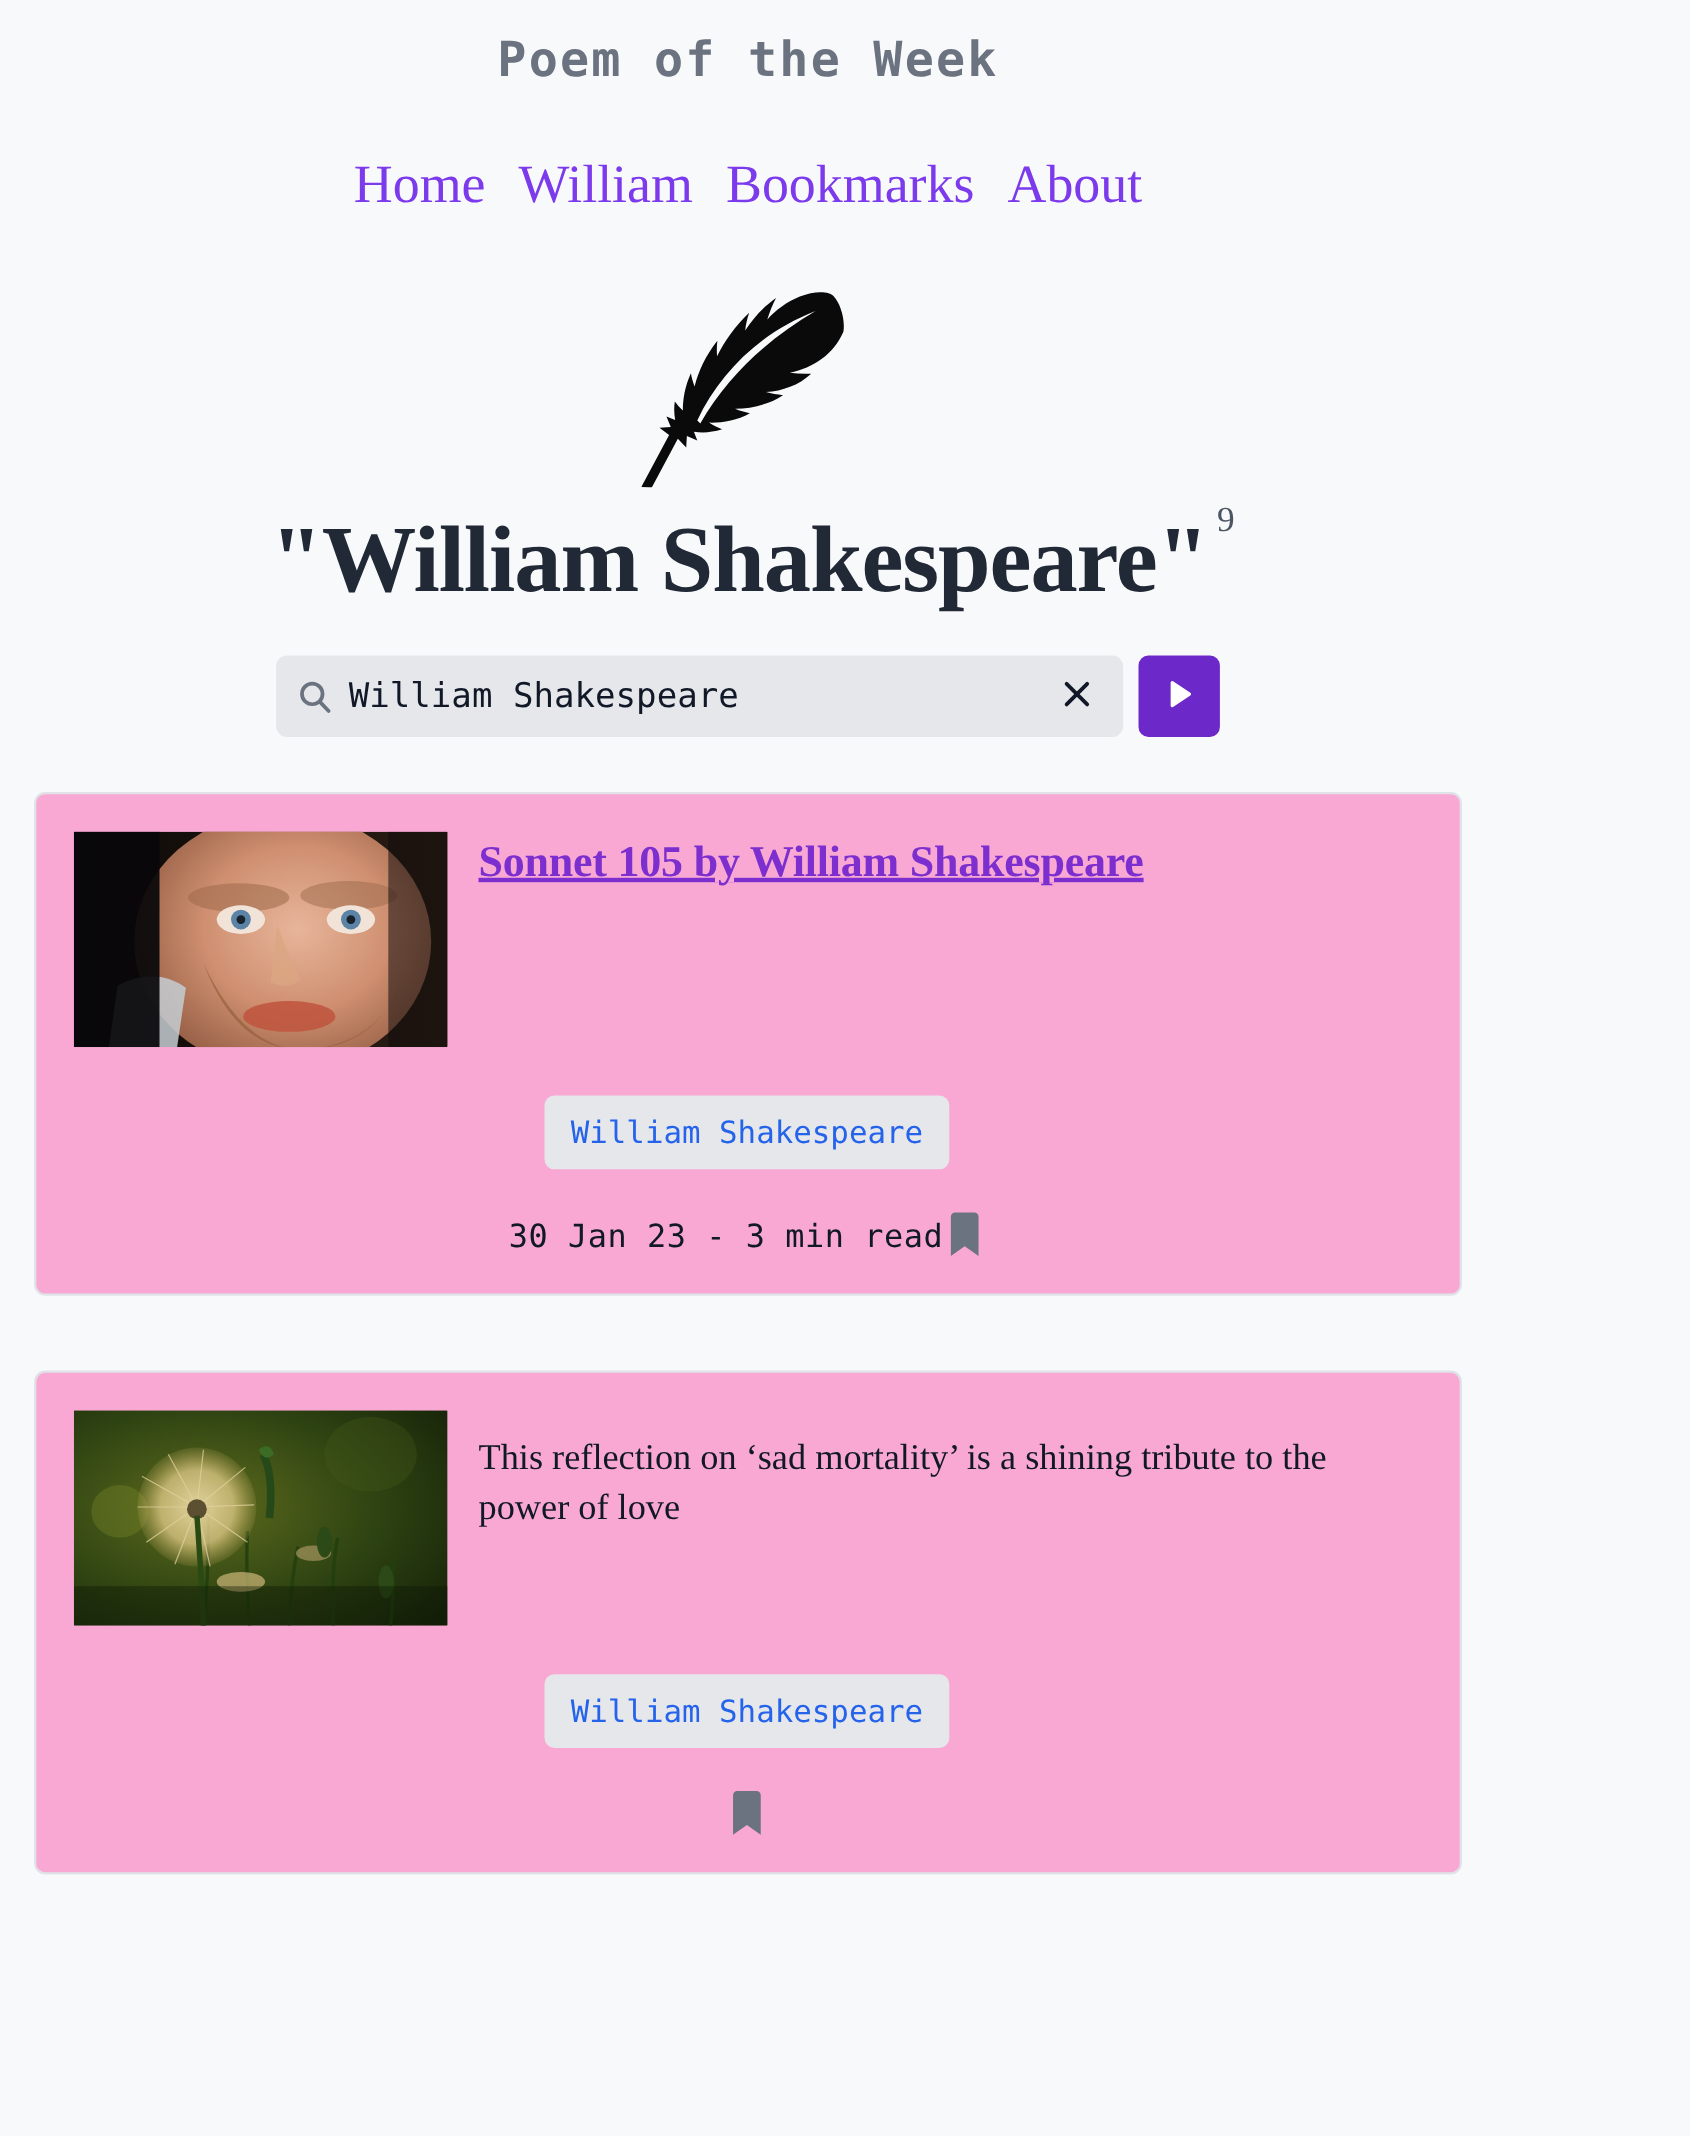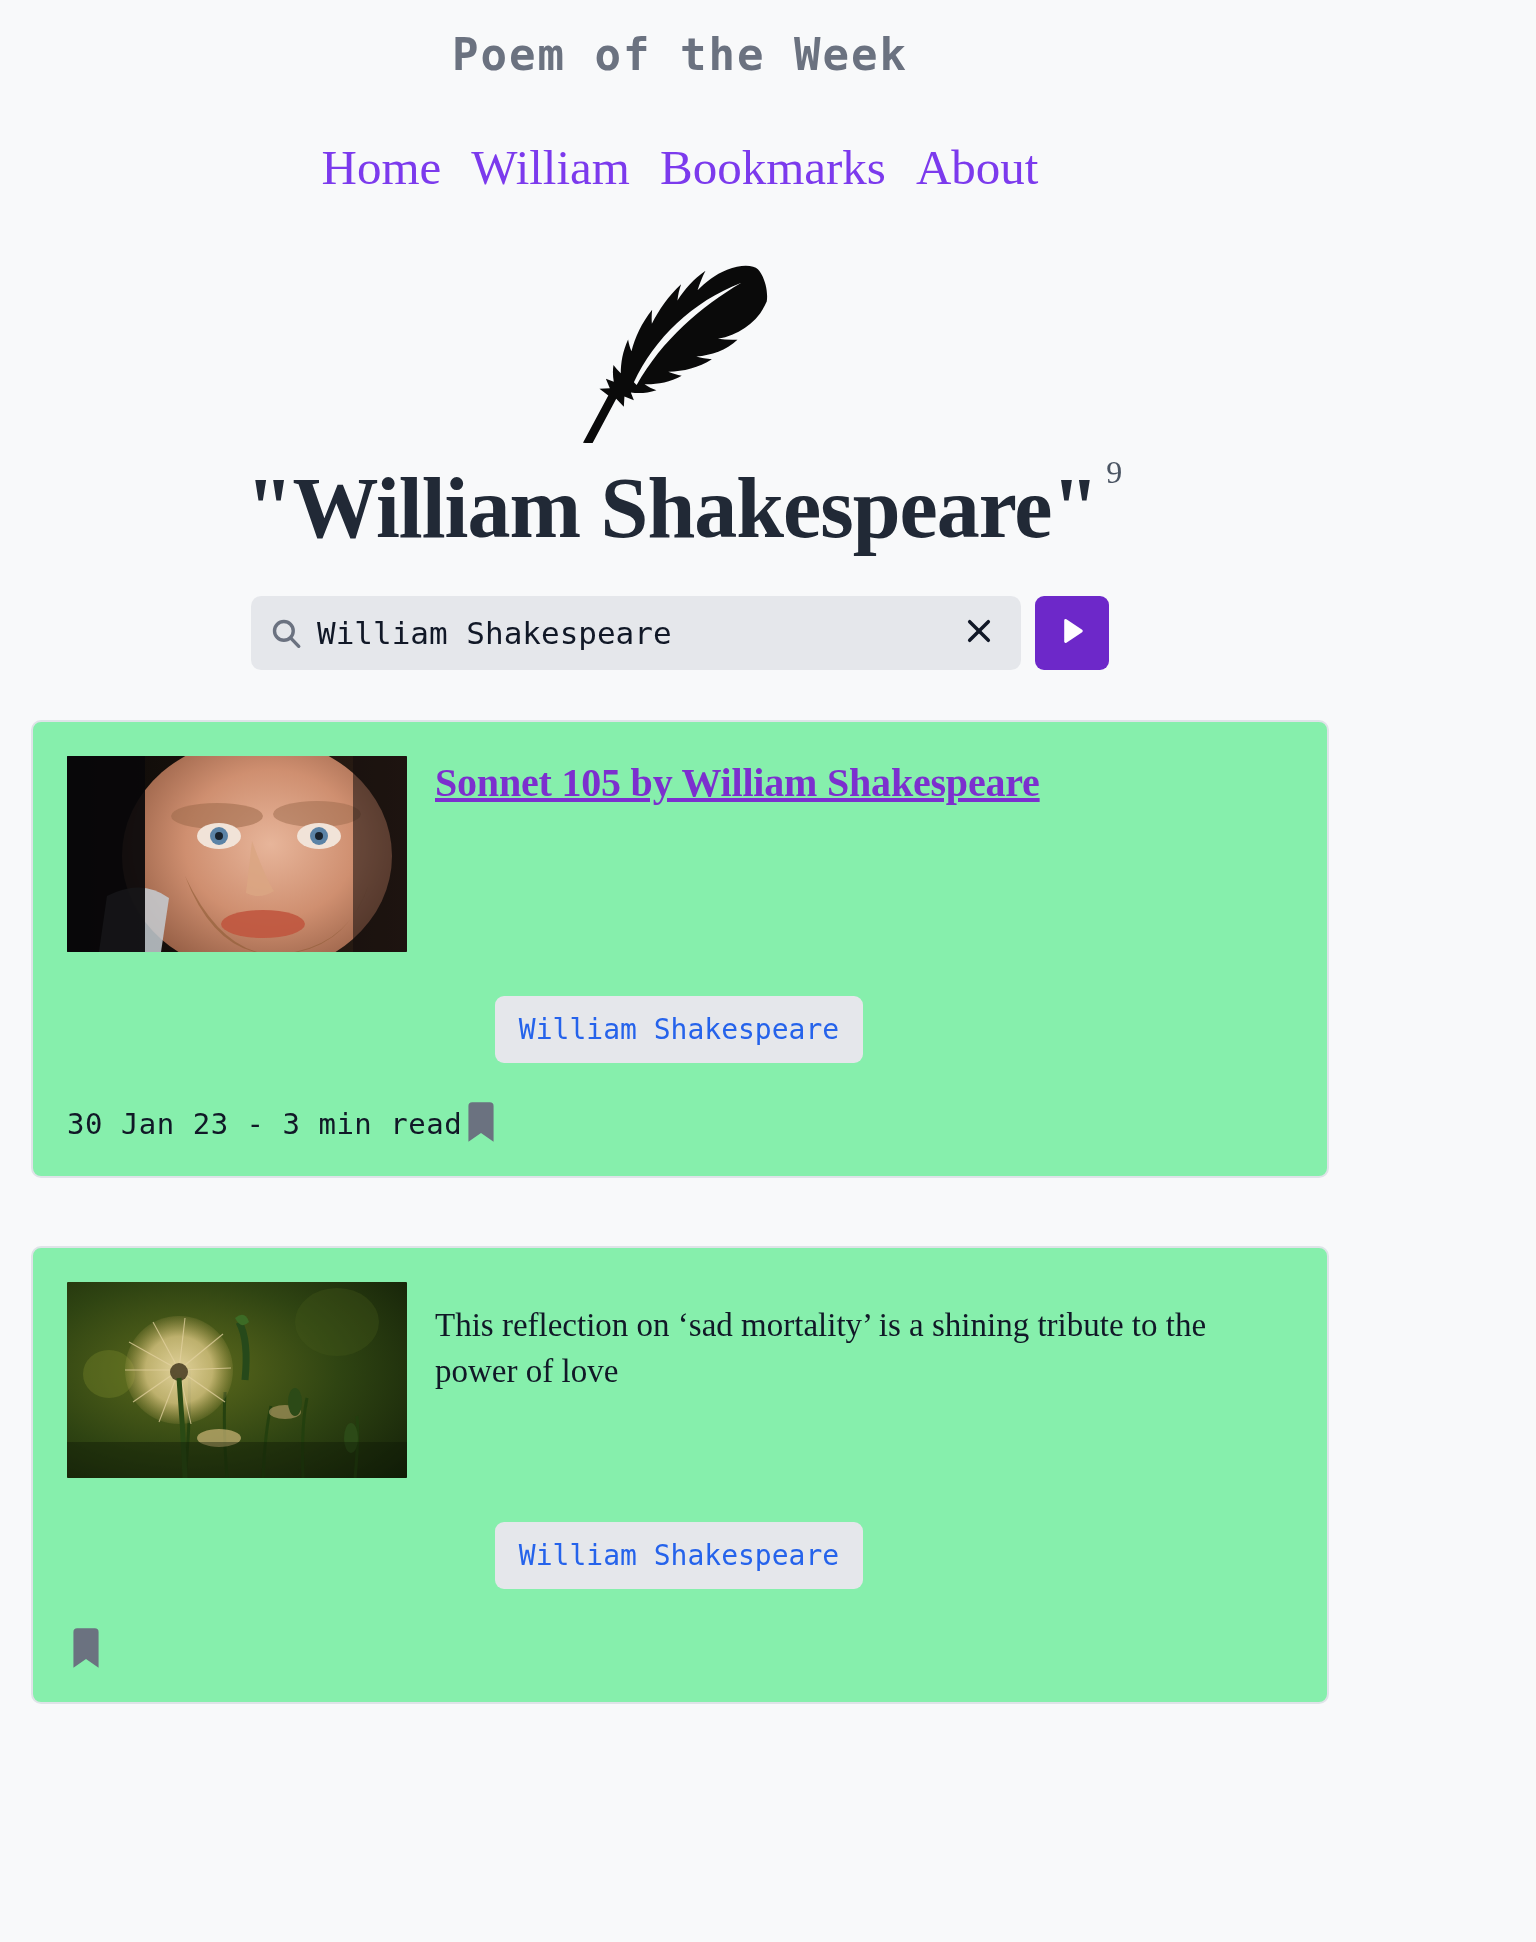--- a/index.html
+++ b/index.html
@@ -127,21 +127,21 @@
     align-items: center;
     justify-content: center;
   }
 
   
   .results {
     margin-top: 50px;
     padding: 0 31px;
   }
   .card {
-    background: #86efac;
+    background: #f9a8d4;
     border: 2px solid #dfe3e8;
     border-radius: 10px;
     padding: 34px 36px 28px 34px;
     margin-bottom: 68px;
     position: relative;
   }
   .card-top {
     display: flex;
     align-items: flex-start;
     gap: 28px;
@@ -186,21 +186,21 @@
     padding: 17px 24px;
     font-family: "DejaVu Sans Mono", monospace;
     font-size: 28px;
     color: #2563eb;
     cursor: pointer;
   }
 
   .meta-row {
     display: flex;
     align-items: center;
-    justify-content: flex-start;
+    justify-content: center;
     margin-top: 38px;
   }
   .meta {
     font-family: "DejaVu Sans Mono", monospace;
     font-size: 29px;
     color: #111827;
     letter-spacing: 0.5px;
   }
   .bookmark-btn {
     background: transparent;

